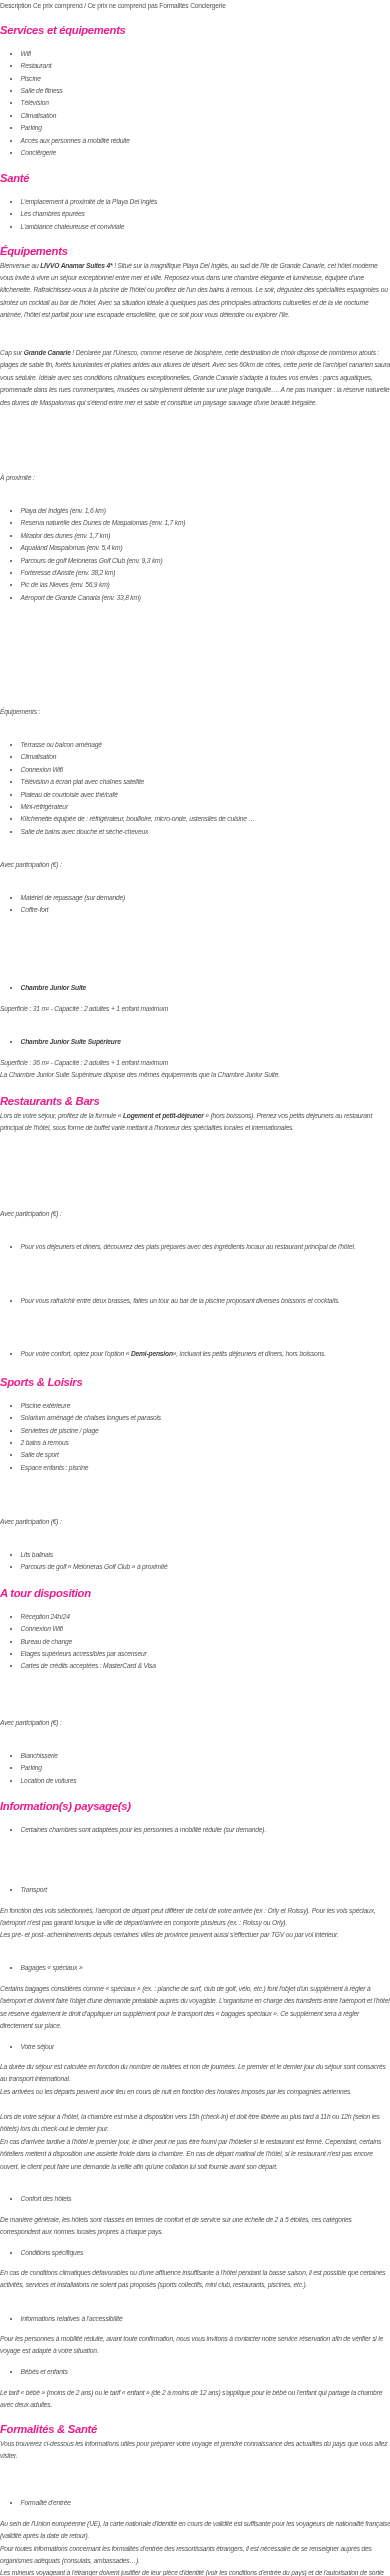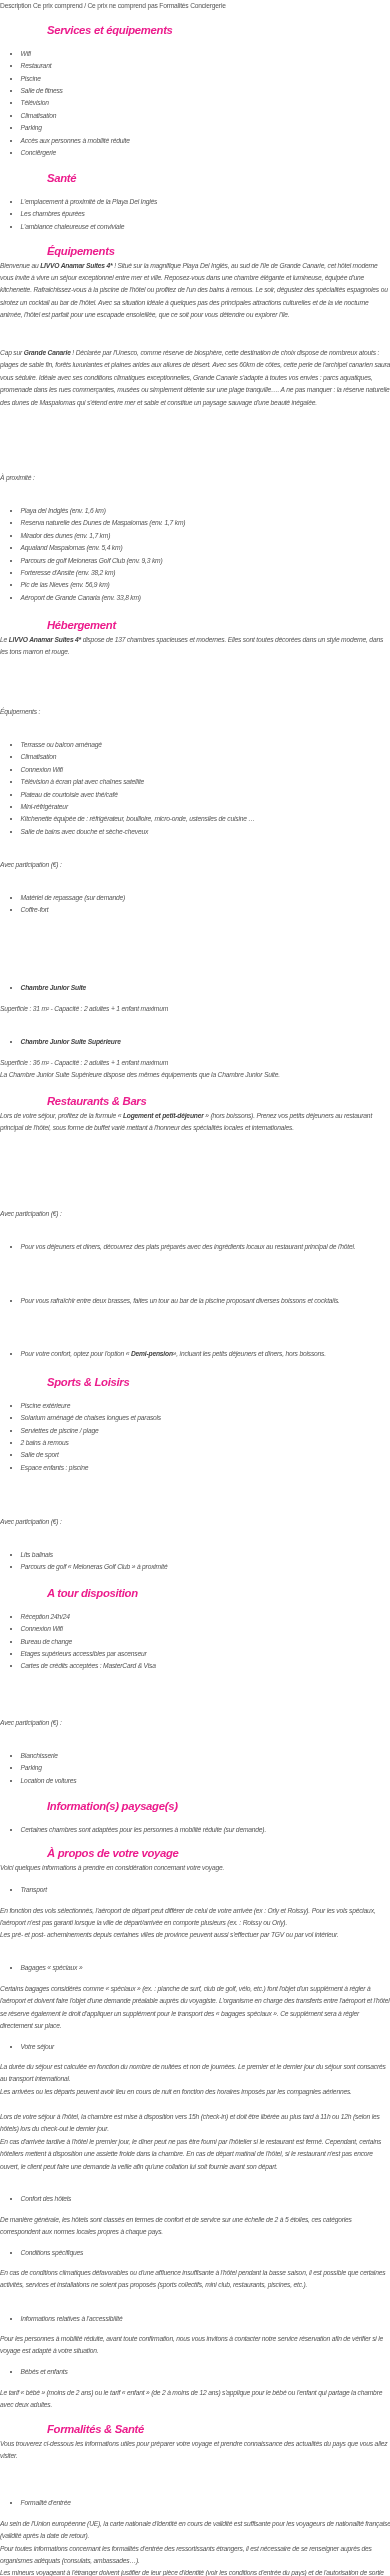--- a/index.html
+++ b/index.html
@@ -11,21 +11,21 @@
     line-height: 18px;
     font-style: italic;
     letter-spacing: -0.2px;
   }
   .page { position: relative; width: 391px; height: 3384px; overflow: hidden; }
   .top-nav { position: absolute; left: 0; top: 0; font-style: normal; font-size: 6.7px; line-height: 11.3px; color: #555; letter-spacing: -0.2px; }
   .top-nav span { cursor: pointer; }
   .sec { position: absolute; left: 0; width: 391px; }
   h2 {
     margin: 0; color: #ec1c8c; font-size: 11.3px; line-height: 15.5px;
-    font-style: italic; font-weight: bold; letter-spacing: -0.3px; padding-left: 47px;
+    font-style: italic; font-weight: bold; letter-spacing: -0.3px;
   }
   ul { margin: 0; padding: 0 0 0 20.6px; list-style: disc; }
   ul li { line-height: 18px; }
   ul li::marker { font-size: 6.2px; color: #444; }
   p { margin: 0; }
   b { color: #444; }
 </style>
 </head>
 <body>
 
@@ -75,24 +75,20 @@
     <li style="line-height:12.4px">Playa del Indglés (env. 1,6 km)</li>
     <li style="line-height:12.4px">Reserva naturelle des Dunes de Maspalomas (env. 1,7 km)</li>
     <li style="line-height:12.4px">Mirador des dunes (env. 1,7 km)</li>
     <li style="line-height:12.4px">Aqualand Maspalomas (env. 5,4 km)</li>
     <li style="line-height:12.4px">Parcours de golf Meloneras Golf Club (env. 9,3 km)</li>
     <li style="line-height:12.4px">Forteresse d'Ansite (env. 38,2 km)</li>
     <li style="line-height:12.4px">Pic de las Nieves (env. 56,9 km)</li>
     <li style="line-height:12.4px">Aéroport de Grande Canaria (env. 33,8 km)</li>
   </ul>
 
-  <div class="sec" style="top:618px">
-    <h2>Hébergement</h2>
-    <p style="line-height:12.4px"><span>Le </span><b>LIVVO Anamar Suites 4*</b><span> dispose de 137 chambres spacieuses et modernes. Elles sont toutes décorées dans un style moderne, dans les tons marron et rouge.</span></p>
-  </div>
   <p class="sec" style="top:706px; line-height:12.4px">Équipements :</p>
   <ul class="sec" style="top:739px; box-sizing:border-box">
     <li style="line-height:12.4px">Terrasse ou balcon aménagé</li>
     <li style="line-height:12.4px">Climatisation</li>
     <li style="line-height:12.4px">Connexion Wifi</li>
     <li style="line-height:12.4px">Télévision à écran plat avec chaînes satellite</li>
     <li style="line-height:12.4px">Plateau de courtoisie avec thé/café</li>
     <li style="line-height:12.4px">Mini-réfrigérateur</li>
     <li style="line-height:12.4px">Kitchenette équipée de : réfrigérateur, bouilloire, micro-onde, ustensiles de cuisine …</li>
     <li style="line-height:12.4px">Salle de bains avec douche et sèche-cheveux</li>
@@ -161,24 +157,20 @@
     <li style="line-height:12.4px">Location de voitures</li>
   </ul>
 
   <div class="sec" style="top:1799px">
     <h2>Information(s) paysage(s)</h2>
     <ul style="margin-top:9.3px">
       <li style="line-height:12.4px">Certaines chambres sont adaptées pour les personnes à mobilité réduite (sur demande).</li>
     </ul>
   </div>
 
-  <div class="sec" style="top:1846px">
-    <h2>À propos de votre voyage</h2>
-    <p style="line-height:12.4px">Voici quelques informations à prendre en considération concernant votre voyage.</p>
-  </div>
 
   <ul class="sec" style="top:1884px; box-sizing:border-box">
     <li style="line-height:12.4px">Transport</li>
   </ul>
   <p class="sec" style="top:1905px; line-height:12.4px">En fonction des vols sélectionnés, l'aéroport de départ peut différer de celui de votre arrivée (ex : Orly et Roissy). Pour les vols spéciaux, l'aéroport n'est pas garanti lorsque la ville de départ/arrivée en comporte plusieurs (ex. : Roissy ou Orly).</p>
   <p class="sec" style="top:1929px; line-height:12.4px">Les pré- et post- acheminements depuis certaines villes de province peuvent aussi s'effectuer par TGV ou par vol intérieur.</p>
 
   <ul class="sec" style="top:1962px; box-sizing:border-box">
     <li style="line-height:12.4px">Bagages « spéciaux »</li>
   </ul>

